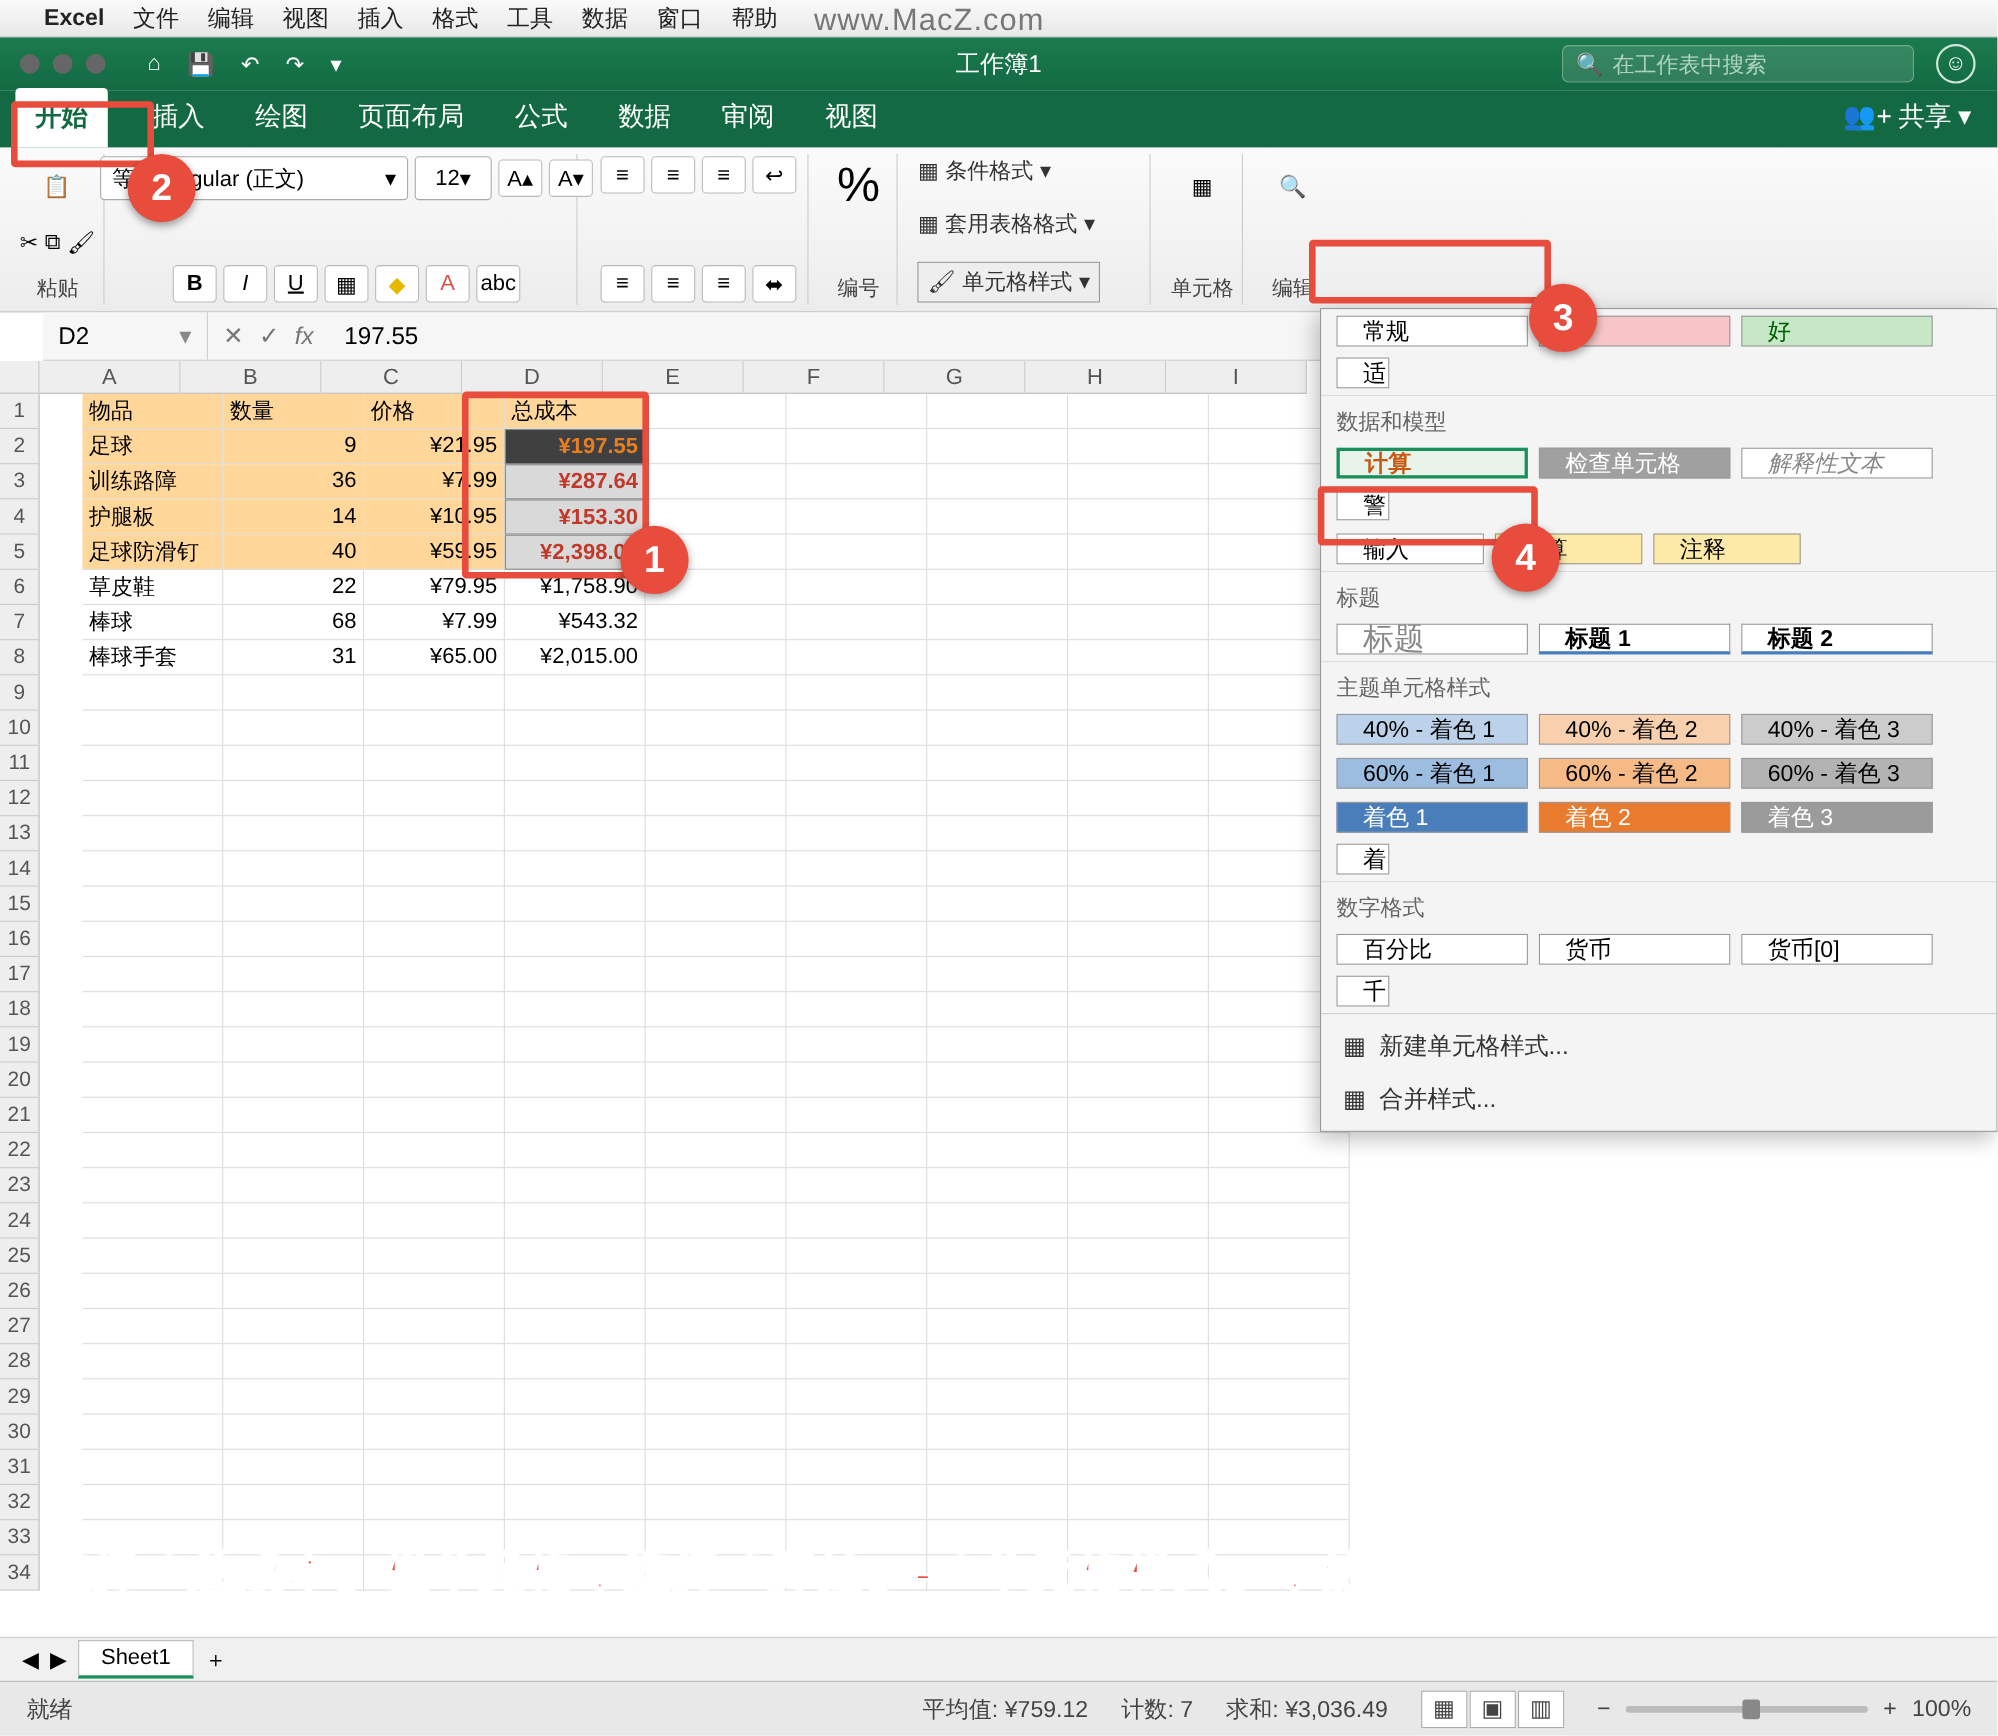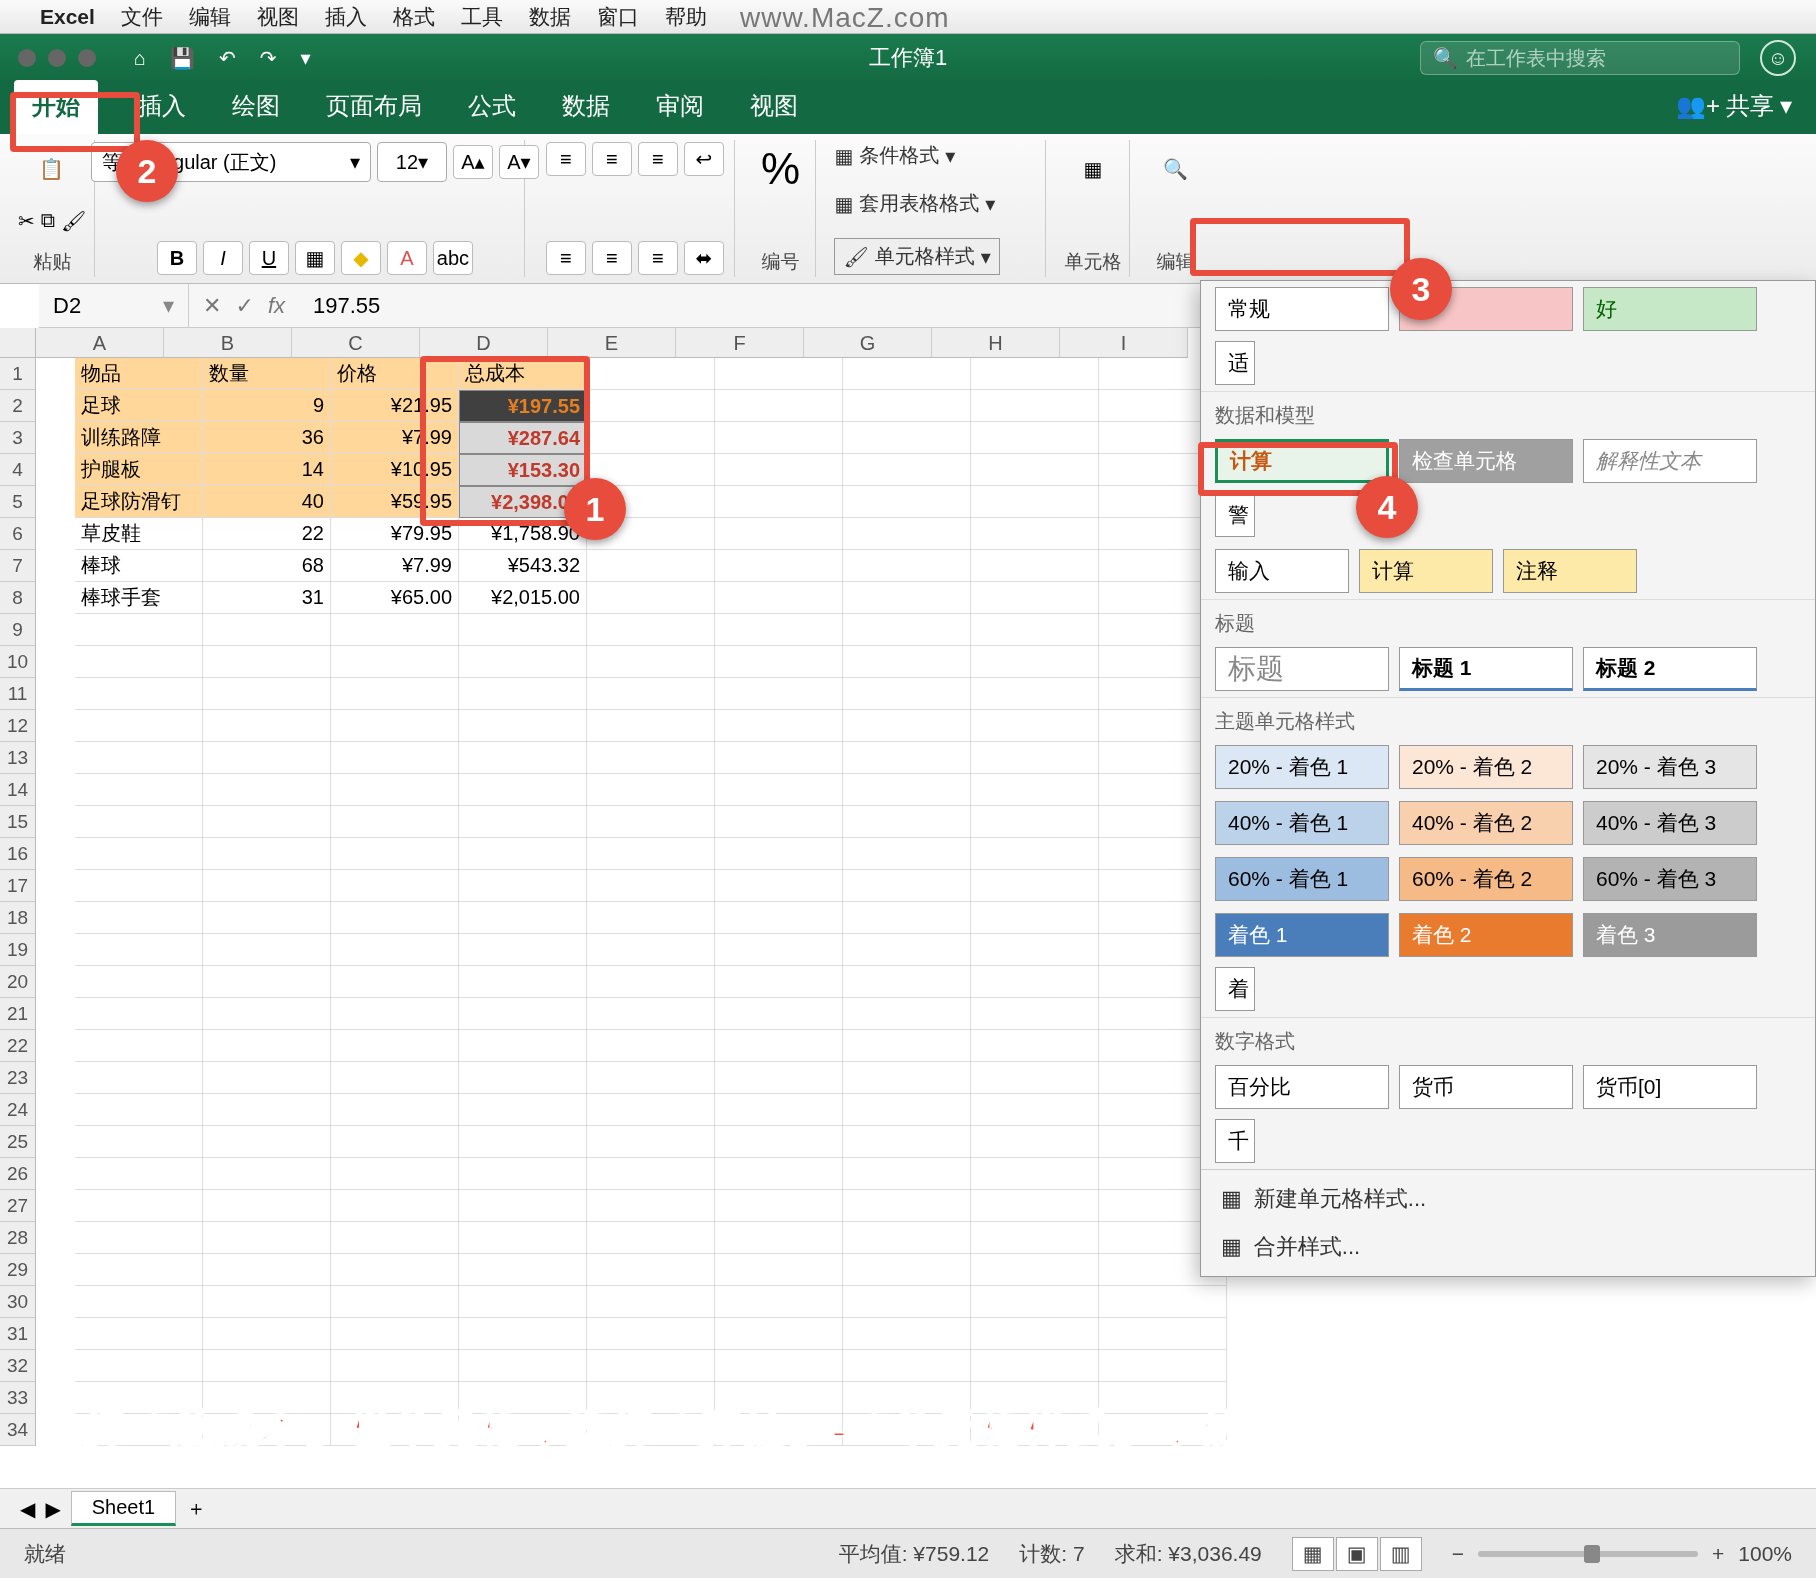--- a/index.html
+++ b/index.html
@@ -59,21 +59,21 @@
 .cell.sel { background:#ffd79a; }
 .cell.right { justify-content:flex-end; }
 .calc-cell { background:#d9d9d9; border:1px solid #888; color:#c0392b; font-weight:700; justify-content:flex-end; }
 .calc-cell.first { background:#404040; color:#e67e22; }
 .corner { position:absolute; top:0; left:0; width:36px; height:30px; background:#eee; border-right:1px solid #bbb; border-bottom:1px solid #bbb; }
 
 
 .styles-panel { position:absolute; top:280px; right:0; width:616px; background:#f4f4f4; border:1px solid #999; box-shadow:-4px 6px 18px rgba(0,0,0,.25); z-index:50; }
 .sp-section { padding:10px 14px 4px; font-size:20px; color:#666; border-top:1px solid #ddd; }
 .sp-row { display:flex; gap:10px; padding:6px 14px; flex-wrap:wrap; }
-.swatch { width:174px; height:44px; border:1px solid #999; display:flex; align-items:center; padding:0 12px; font-size:21px; background:#fff; }
+.swatch { width:174px; height:28px; border:1px solid #999; display:flex; align-items:center; padding:0 23px; font-size:21px; background:#fff; }
 .swatch.half { width:134px; }
 .sp-footer { padding:14px 20px; display:flex; flex-direction:column; gap:18px; font-size:22px; color:#333; border-top:1px solid #ccc; }
 .sp-footer div { display:flex; align-items:center; gap:12px; }
 
 
 .redbox { position:absolute; border:6px solid #e84c3d; border-radius:4px; pointer-events:none; z-index:60; }
 .badge { position:absolute; width:62px; height:62px; background:#e84c3d; border-radius:50%; color:#fff; font-size:34px; font-weight:700; display:flex; align-items:center; justify-content:center; z-index:70; box-shadow:0 3px 8px rgba(0,0,0,.4); }
 
 
 .instruction { position:absolute; bottom:120px; left:40px; right:20px; font-size:42px; font-weight:700; color:#e84c3d; -webkit-text-stroke:2px #fff; text-shadow:0 0 6px #fff; letter-spacing:2px;font-family:Liberation Serif, serif; }
@@ -671,25 +671,20 @@
       <div class="swatch half" style="background: rgb(253, 233, 168);">计算</div>
       <div class="swatch half" style="background: rgb(253, 233, 168);">注释</div>
     </div>
   <div class="sp-section">标题</div>
   <div class="sp-row" id="sp-row3">
       <div class="swatch" style="font-size: 28px; color: rgb(136, 136, 136);">标题</div>
       <div class="swatch" style="border-bottom: 3px solid rgb(74, 126, 187); font-weight: 700;">标题 1</div>
       <div class="swatch" style="border-bottom: 3px solid rgb(74, 126, 187); font-weight: 700;">标题 2</div>
     </div>
   <div class="sp-section">主题单元格样式</div>
-  <div class="sp-row" id="sp-row4a">
-      <div class="swatch" style="background: rgb(219, 231, 244);">20% - 着色 1</div>
-      <div class="swatch" style="background: rgb(252, 230, 214);">20% - 着色 2</div>
-      <div class="swatch" style="background: rgb(229, 229, 229);">20% - 着色 3</div>
-    </div>
   <div class="sp-row" id="sp-row4b">
       <div class="swatch" style="background: rgb(188, 210, 234);">40% - 着色 1</div>
       <div class="swatch" style="background: rgb(249, 208, 174);">40% - 着色 2</div>
       <div class="swatch" style="background: rgb(204, 204, 204);">40% - 着色 3</div>
     </div>
   <div class="sp-row" id="sp-row4c">
       <div class="swatch" style="background: rgb(156, 189, 224);">60% - 着色 1</div>
       <div class="swatch" style="background: rgb(245, 186, 134);">60% - 着色 2</div>
       <div class="swatch" style="background: rgb(179, 179, 179);">60% - 着色 3</div>
     </div>

